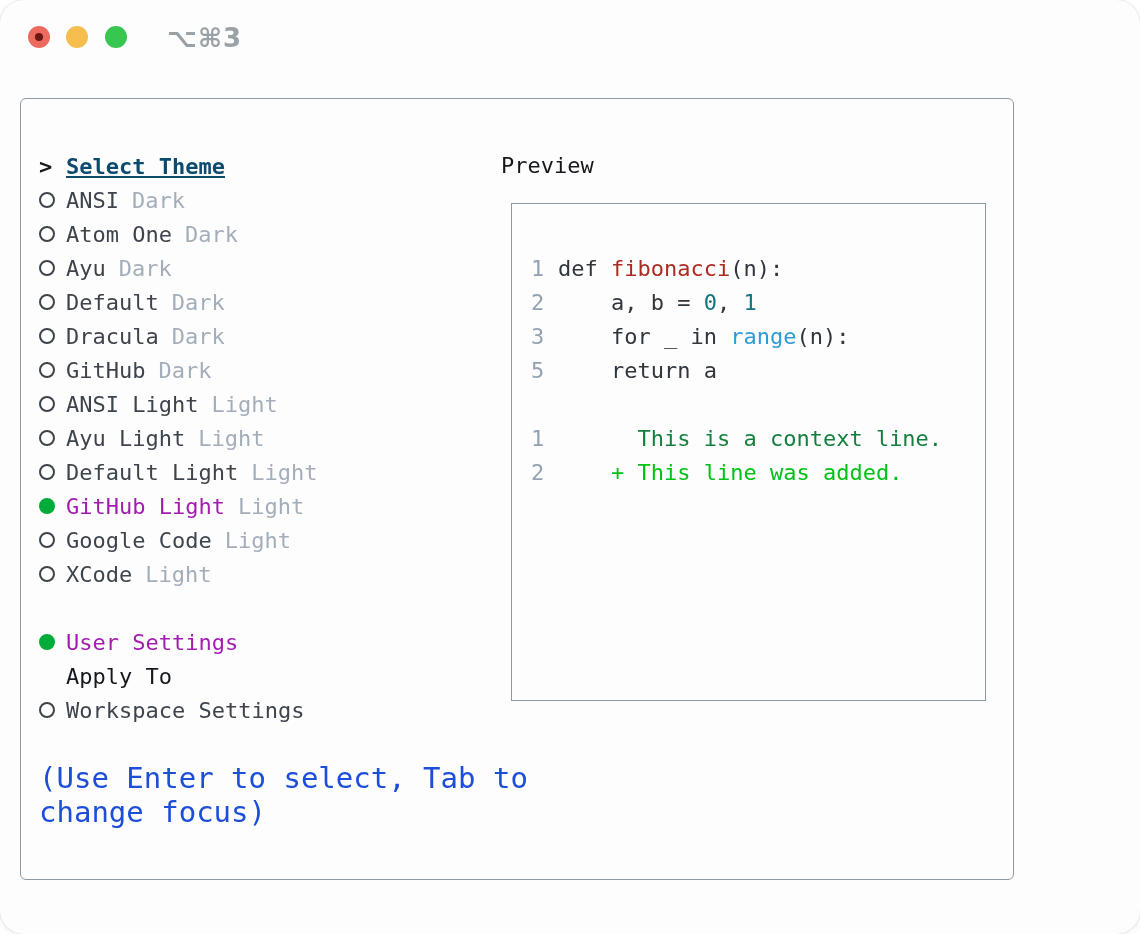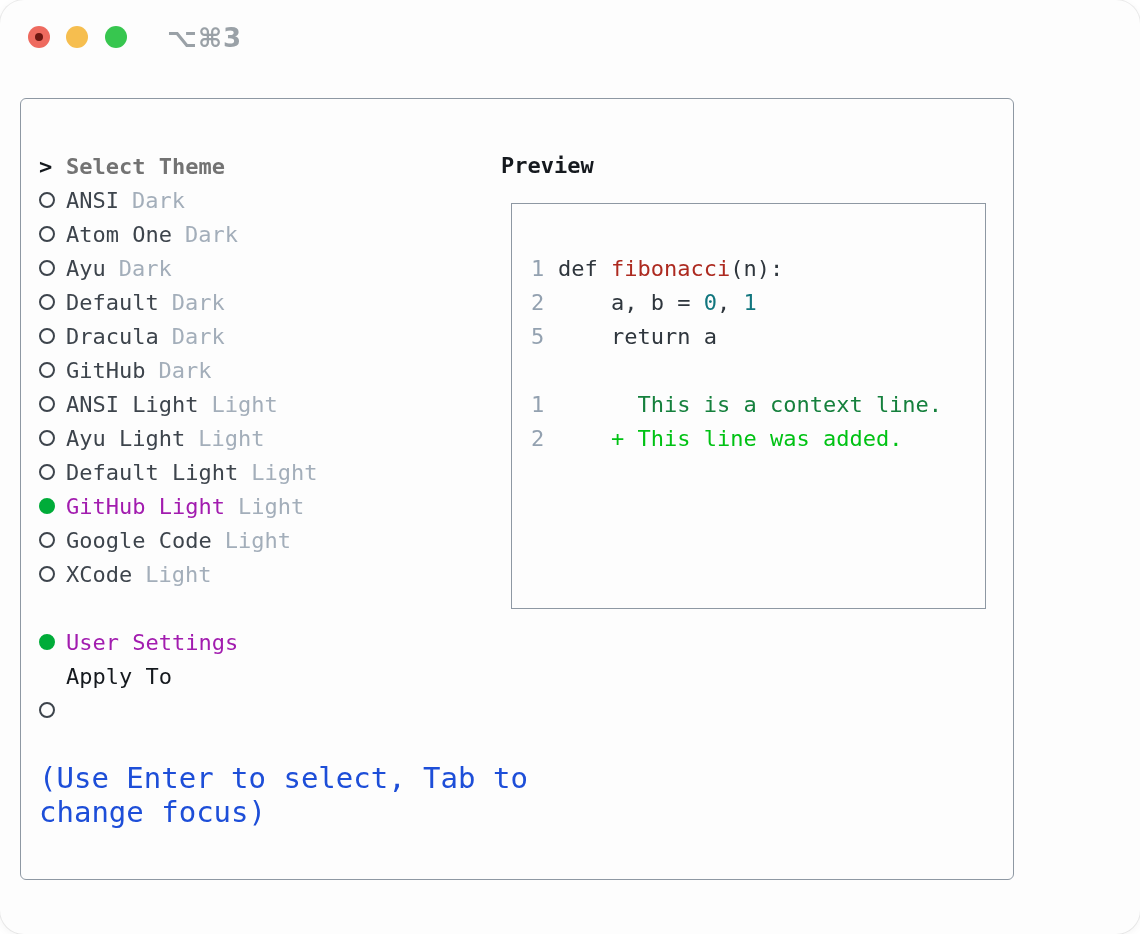--- a/index.html
+++ b/index.html
@@ -14,32 +14,32 @@
   .light.green{left:105px;background:#37c64f;}
   .shortcut{position:absolute;left:167px;top:23px;font-family:"DejaVu Sans",sans-serif;
     font-size:26px;font-weight:700;color:#9aa1a7;letter-spacing:1px;}
   
   .panel{position:absolute;left:20px;top:98px;width:992px;height:780px;border:1px solid #8e98a3;
     border-radius:6px;background:#fdfdfd;}
   .leftcol{position:absolute;left:18px;top:50px;width:440px;}
   .row{display:flex;align-items:center;height:34px;font-size:22px;color:#3d444c;white-space:pre;}
   .marker{width:27px;flex:0 0 27px;display:flex;align-items:center;}
   .prompt{font-weight:700;color:#15191e;font-size:22px;}
-  .htitle{font-weight:700;color:#737373;}
+  .htitle{font-weight:700;color:#0c4a6e;text-decoration:underline;}
   .radio{width:12px;height:12px;border-radius:50%;border:2px solid #3d444c;box-sizing:content-box;}
   .row.sel .radio{background:#00ac39;border-color:#00ac39;}
   .row.sel .name{color:#a21caf;text-align:right;}
   .tag{margin-left:13px;color:#a3aeba;}
   .spacer{height:34px;}
   .subhead{color:#15191e;}
   .hint{font-size:29px;line-height:34px;color:#1d4ed8;white-space:pre;}
   
   .rightcol{position:absolute;left:477px;top:50px;}
-  .prevtitle{font-size:22px;font-weight:700;color:#15191e;height:34px;line-height:34px;padding-left:3px;}
-  .prevbox{margin-left:13px;margin-top:20px;width:475px;height:406px;border:1px solid #8e98a3;
+  .prevtitle{font-size:22px;font-weight:400;color:#15191e;height:34px;line-height:34px;padding-left:3px;}
+  .prevbox{margin-left:13px;margin-top:20px;width:475px;height:498px;border:1px solid #8e98a3;
     box-sizing:border-box;background:#fdfdfd;padding:48px 0 0 19px;overflow:hidden;}
   .cline{height:34px;line-height:34px;font-size:22px;white-space:pre;}
   .ln{display:inline-block;width:14px;color:#93a1b0;margin-right:13px;}
   .blank{height:34px;}
   .tk-plain{color:#2f363d;}
   .tk-fn{color:#ad2a20;}
   .tk-num{color:#11767e;}
   .tk-bi{color:#2b9cd8;}
   .tk-ctx{color:#15803d;}
   .tk-del{color:#c4371f;}
@@ -131,34 +131,36 @@
       <div class="row sel">
         <span class="marker"><span class="radio"></span></span>
         <span class="name">User Settings</span>
       </div>
       <div class="row">
         <span class="marker"></span>
         <span class="subhead">Apply To</span>
       </div>
       <div class="row">
         <span class="marker"><span class="radio"></span></span>
+        <span class="name">Workspace Settings</span>
       </div>
 
       <div class="spacer"></div>
 
       <div class="hint">(Use Enter to select, Tab to</div>
       <div class="hint">change focus)</div>
     </div>
 
     <div class="rightcol">
       <div class="prevtitle">Preview</div>
       <div class="prevbox">
 
         <div class="cline"><span class="ln">1</span><span class="tk-plain">def </span><span class="tk-fn">fibonacci</span><span class="tk-plain">(n):</span></div>
         <div class="cline"><span class="ln">2</span><span class="tk-plain">    a, b = </span><span class="tk-num">0</span><span class="tk-plain">, </span><span class="tk-num">1</span></div>
+        <div class="cline"><span class="ln">3</span><span class="tk-plain">    for _ in </span><span class="tk-bi">range</span><span class="tk-plain">(n):</span></div>
         <div class="cline"><span class="ln">5</span><span class="tk-plain">    return a</span></div>
 
         <div class="blank"></div>
 
         <div class="cline"><span class="ln">1</span><span class="tk-ctx">      This is a context line.</span></div>
         <div class="cline"><span class="ln">2</span><span class="tk-add">    + This line was added.</span></div>
 
       </div>
     </div>
 

